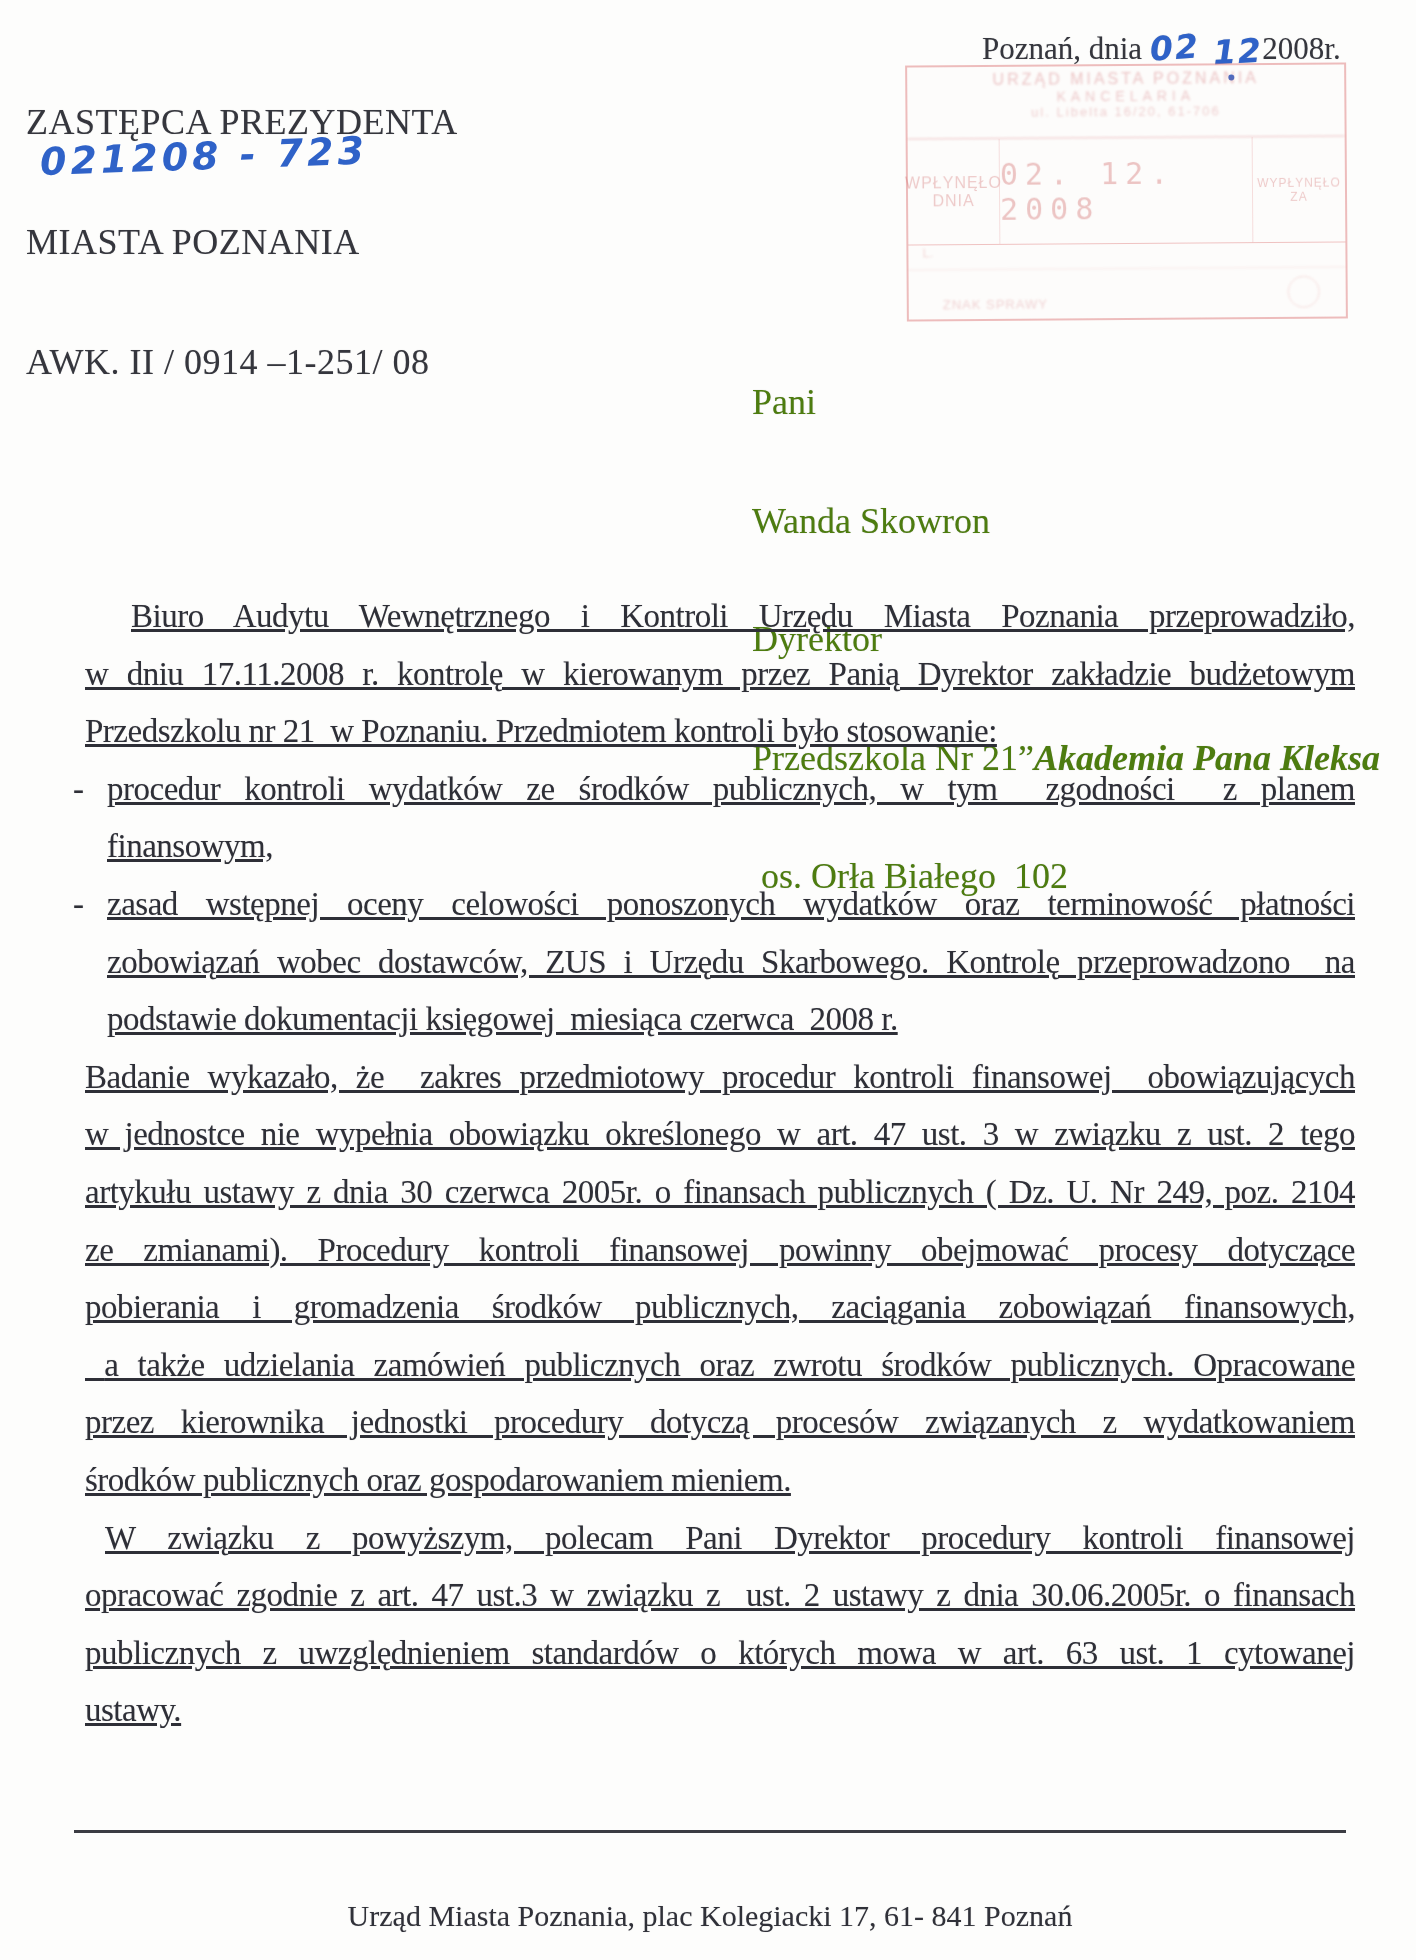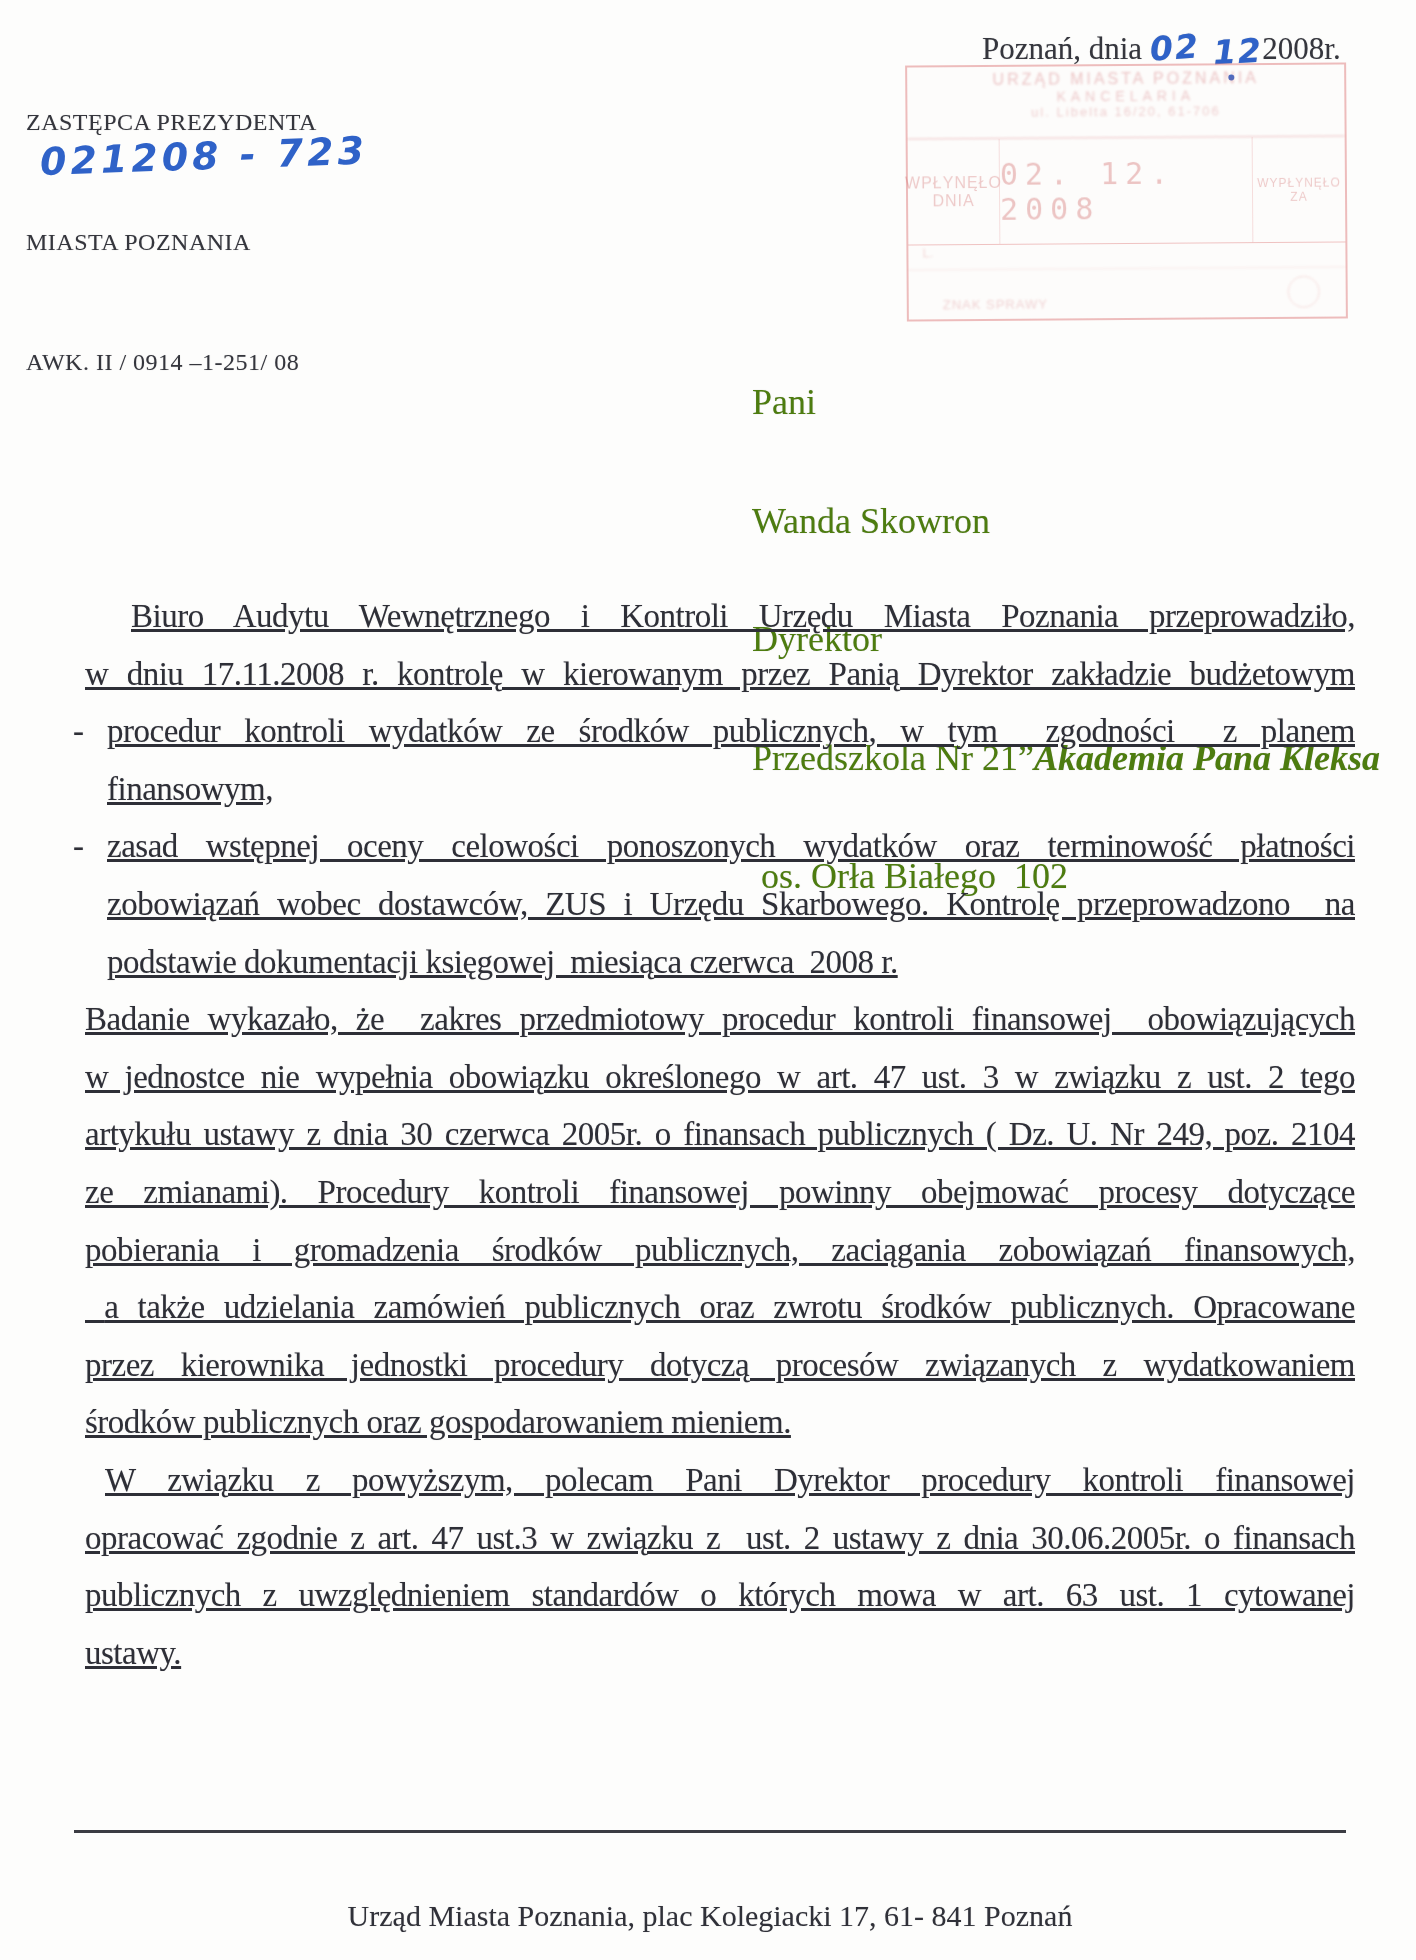--- a/index.html
+++ b/index.html
@@ -4,21 +4,21 @@
 <style>
   html,body { margin:0; padding:0; background:#e9e9e9; }
   .page {
     position:relative; width:1416px; height:1960px; margin:0 auto;
     background:#fdfdfc; overflow:hidden;
     font-family:"Liberation Serif", serif; color:#2f3038;
   }
   .txt { text-shadow:0 0 1px rgba(60,60,70,0.28); }
 
   
-  .sender { position:absolute; left:26px; top:22px; font-size:24px; line-height:40px;
+  .sender { position:absolute; left:26px; top:22px; font-size:36px; line-height:40px;
             letter-spacing:0.5px; color:#35363d; white-space:pre; }
   .handwritten-ref {
     position:absolute; left:40px; top:140px;
     font-family:"DejaVu Sans", sans-serif; font-style:italic; font-weight:600;
     font-size:38px; letter-spacing:4px; color:#2f62c8; transform:rotate(-2deg);
     transform-origin:left center; white-space:pre;
   }
 
   
   .dateline { position:absolute; left:982px; top:28px; font-size:31px; white-space:pre; color:#35363d; }
@@ -126,20 +126,21 @@
     <div>Wanda Skowron</div>
     <div>Dyrektor</div>
     <div><span>Przedszkola Nr 21”</span><span class="org-name">Akademia Pana Kleksa</span></div>
     <div> os. Orła Białego  102</div>
   </div>
 
   <div class="body txt" id="body-container">
       <div class="para indent">
         <div class="bline first"><span>Biuro Audytu Wewnętrznego i Kontroli Urzędu Miasta Poznania przeprowadziło,</span></div>
         <div class="bline"><span>w dniu 17.11.2008 r. kontrolę w kierowanym przez Panią Dyrektor zakładzie budżetowym</span></div>
+        <div class="bline last"><span>Przedszkolu nr 21  w Poznaniu. Przedmiotem kontroli było stosowanie:</span></div>
       </div>
       <div class="para bullet">
         <div class="bline first"><span class="bullet">-</span><span>procedur kontroli wydatków ze środków publicznych, w tym  zgodności  z planem</span></div>
         <div class="bline last"><span>finansowym,</span></div>
       </div>
       <div class="para bullet">
         <div class="bline first"><span class="bullet">-</span><span>zasad wstępnej oceny celowości ponoszonych wydatków oraz terminowość płatności</span></div>
         <div class="bline"><span>zobowiązań wobec dostawców, ZUS i Urzędu Skarbowego. Kontrolę przeprowadzono  na</span></div>
         <div class="bline last"><span>podstawie dokumentacji księgowej  miesiąca czerwca  2008 r.</span></div>
       </div>

